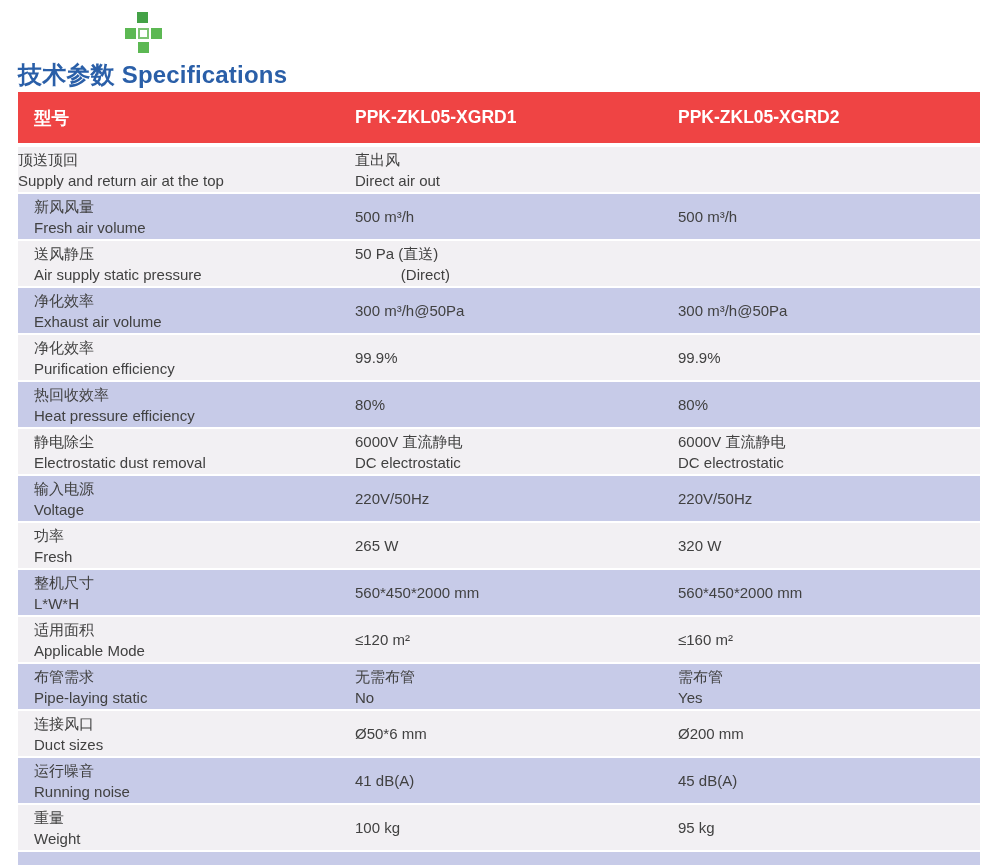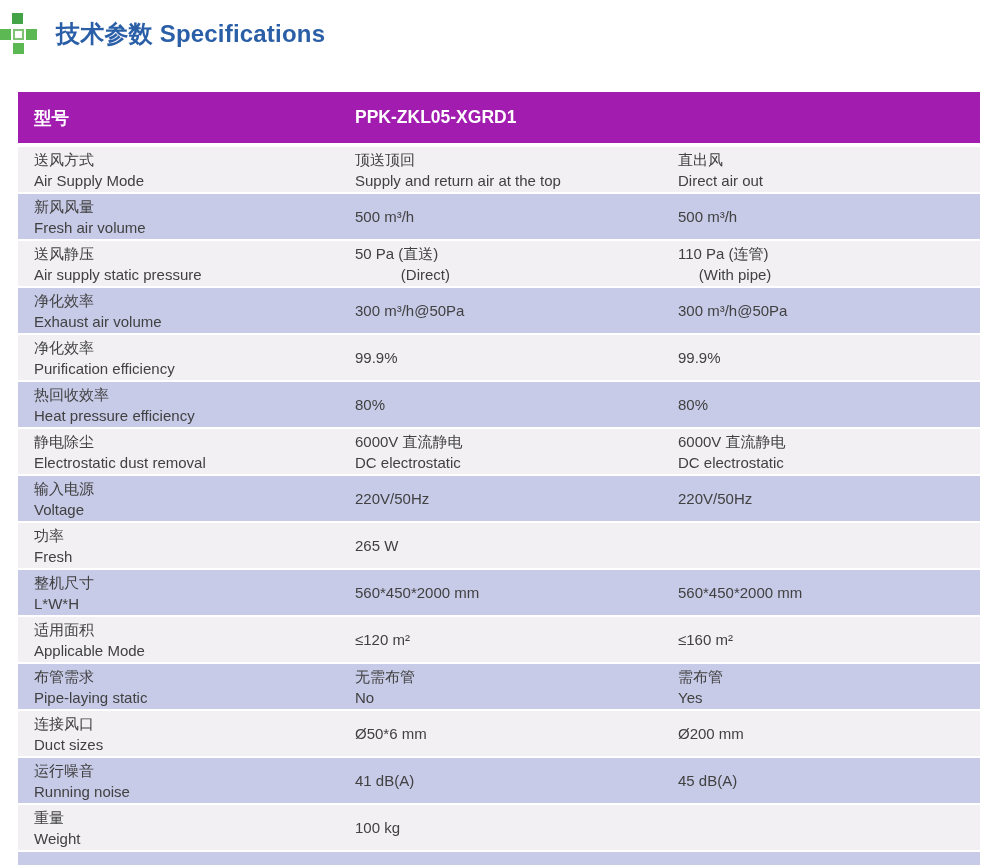--- a/index.html
+++ b/index.html
@@ -3,35 +3,35 @@
 <meta charset="utf-8">
 <style>
   html,body { margin:0; padding:0; }
   body { background:#ffffff; }
   .page {
     position:relative; width:995px; height:867px; background:#ffffff;
     overflow:hidden; font-family:"Liberation Sans", sans-serif;
   }
 
   
-  .title-row { position:absolute; left:0; top:11px; height:46px; display:flex; align-items:center; }
+  .title-row { position:absolute; left:10px; top:11px; height:46px; display:flex; align-items:center;flex-direction:column; }
   .pixel-icon { position:relative; width:48px; height:44px; flex:0 0 48px; }
   .sq { position:absolute; width:11px; height:11px; background:#5cb853; box-sizing:border-box; }
   .sq.a { left:12px; top:1px;  background:#44a247; }
   .sq.b { left:0px;  top:17px; }
   .sq.c { left:13px; top:17px; background:#ffffff; border:2px solid #7cc472; }
   .sq.d { left:26px; top:17px; }
   .sq.e { left:13px; top:31px; }
   .page-title { margin:0 0 0 8px; font-size:24px; font-weight:bold; color:#2a5fa8; letter-spacing:0.2px; white-space:nowrap; }
 
   
   .spec-table { position:absolute; left:18px; top:92px; width:962px; }
   .thead {
     display:grid; grid-template-columns:337px 323px 302px;
-    background:#a21caf; height:51px; border-bottom:4px solid #ffffff;
+    background:#ef4444; height:51px; border-bottom:4px solid #ffffff;
     align-items:center; color:#ffffff; font-weight:bold; font-size:17.5px;
   }
   .th.c1 { padding-left:16px; }
   .tr {
     display:grid; grid-template-columns:337px 323px 302px;
     height:45px; border-bottom:2px solid #ffffff;
   }
   .tr:nth-child(even) { background:#f2f0f3; }
   .tr:nth-child(odd)  { background:#c7cbe8; }
   .tr.partial { height:13px; border-bottom:none; }
@@ -55,43 +55,40 @@
       <span class="sq d"></span>
       <span class="sq e"></span>
     </span>
     <h1 class="page-title">技术参数 Specifications</h1>
   </div>
 
   <div class="spec-table">
     <div class="thead">
       <div class="th c1">型号</div>
       <div class="th c2">PPK-ZKL05-XGRD1</div>
+      <div class="th c3">PPK-ZKL05-XGRD2</div>
     </div>
 
     <div class="tr">
-      <div class="td c1">送风方式
-Air Supply Mode</div>
       <div class="td c3">顶送顶回
 Supply and return air at the top</div>
       <div class="td c2">直出风
 Direct air out</div>
     </div>
     <div class="tr">
       <div class="td c1">新风风量
 Fresh air volume</div>
       <div class="td c2">500 m³/h</div>
       <div class="td c3">500 m³/h</div>
     </div>
     <div class="tr">
       <div class="td c1">送风静压
 Air supply static pressure</div>
       <div class="td c2">50 Pa (直送)
            (Direct)</div>
-      <div class="td c3">110 Pa (连管)
-     (With pipe)</div>
     </div>
     <div class="tr">
       <div class="td c1">净化效率
 Exhaust air volume</div>
       <div class="td c2">300 m³/h@50Pa</div>
       <div class="td c3">300 m³/h@50Pa</div>
     </div>
     <div class="tr">
       <div class="td c1">净化效率
 Purification efficiency</div>
@@ -115,20 +112,21 @@
     <div class="tr">
       <div class="td c1">输入电源
 Voltage</div>
       <div class="td c2">220V/50Hz</div>
       <div class="td c3">220V/50Hz</div>
     </div>
     <div class="tr">
       <div class="td c1">功率
 Fresh</div>
       <div class="td c2">265 W</div>
+      <div class="td c3">320 W</div>
     </div>
     <div class="tr">
       <div class="td c1">整机尺寸
 L*W*H</div>
       <div class="td c2">560*450*2000 mm</div>
       <div class="td c3">560*450*2000 mm</div>
     </div>
     <div class="tr">
       <div class="td c1">适用面积
 Applicable Mode</div>
@@ -152,20 +150,21 @@
     <div class="tr">
       <div class="td c1">运行噪音
 Running noise</div>
       <div class="td c2">41 dB(A)</div>
       <div class="td c3">45 dB(A)</div>
     </div>
     <div class="tr">
       <div class="td c1">重量
 Weight</div>
       <div class="td c2">100 kg</div>
+      <div class="td c3">95 kg</div>
     </div>
     <div class="tr partial">
       <div class="td c1"></div>
       <div class="td c2"></div>
       <div class="td c3"></div>
     </div>
   </div>
 </div>
 
 </body></html>

